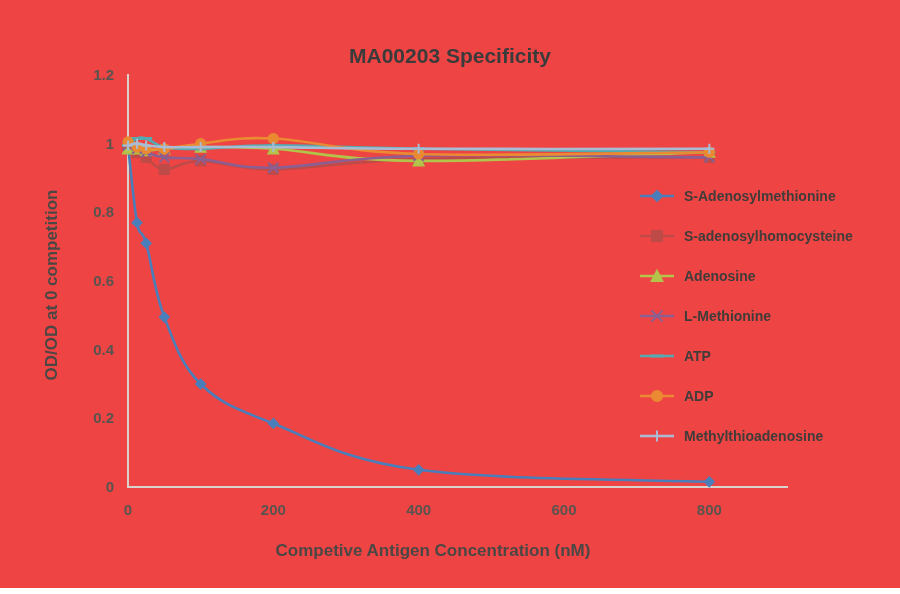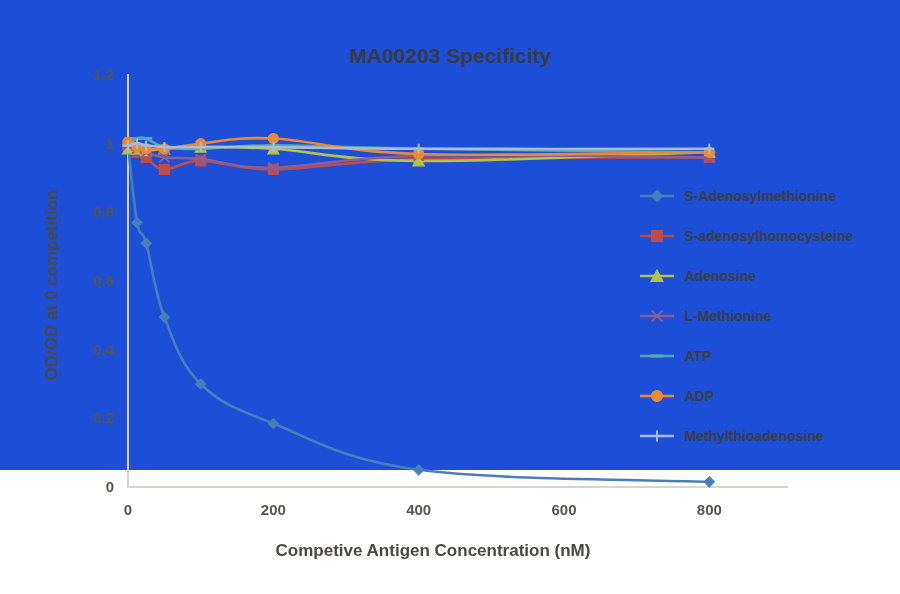--- a/index.html
+++ b/index.html
@@ -9,22 +9,22 @@
   }
   body {
     width: 900px;
     height: 594px;
     font-family: "Liberation Sans", sans-serif;
     overflow: hidden;
   }
   #chart-figure {
     position: relative;
     width: 900px;
-    height: 470px;
-    background: #1d4ed8;
+    height: 588px;
+    background: #ef4444;
     box-sizing: border-box;
   }
   #chart-svg {
     display: block;
     width: 900px;
     height: 594px;
   }
   .chart-title {
     font-family: "Liberation Sans", sans-serif;
     font-size: 21px;

